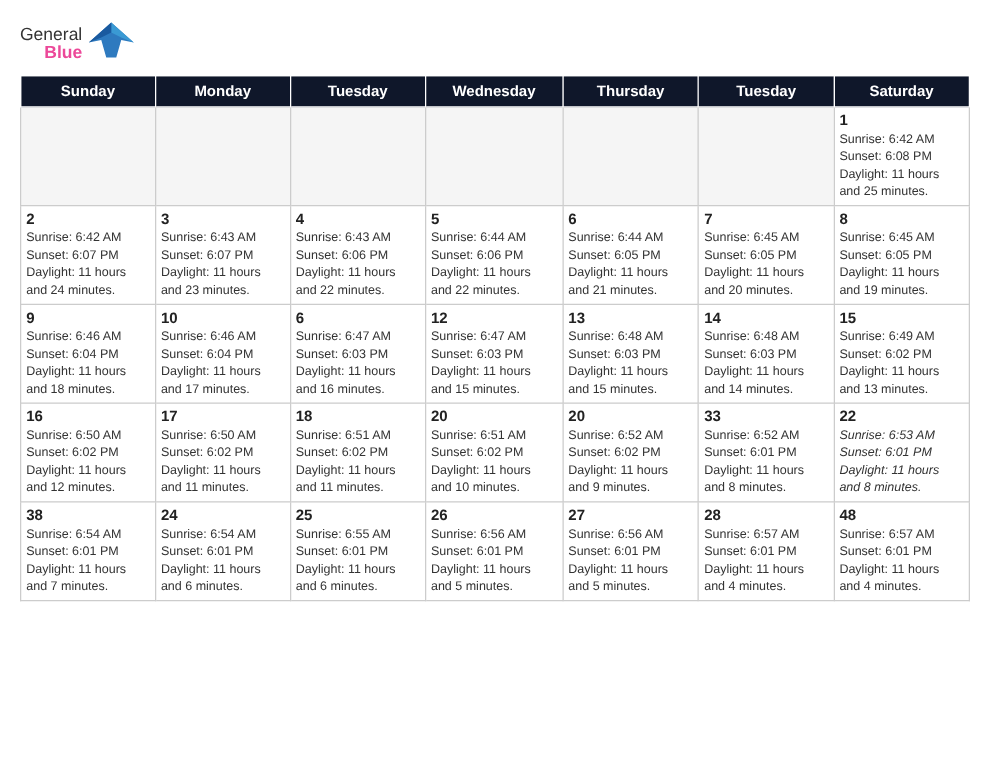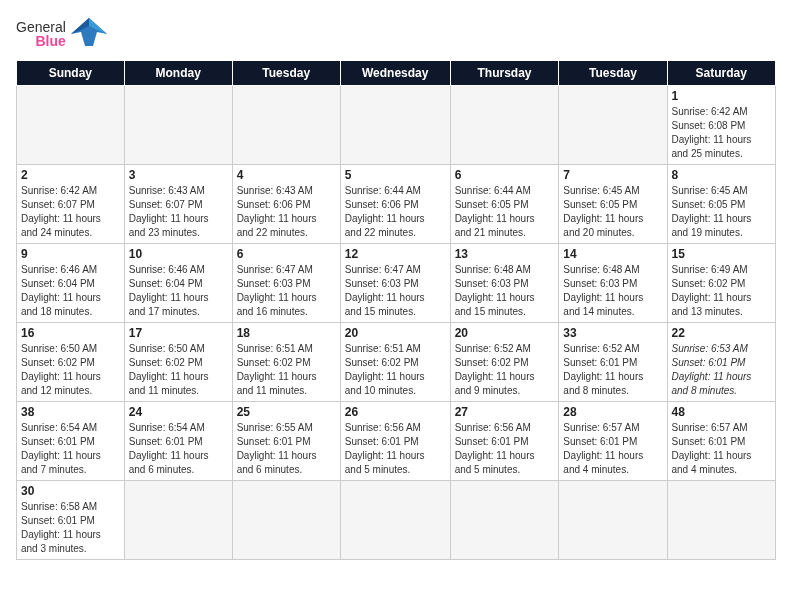--- a/index.html
+++ b/index.html
@@ -326,29 +326,14 @@
 and 4 minutes.</div>
         </td>
         <td>
           <span class="day-num">48</span>
           <div class="day-info" style="white-space: pre-line;">Sunrise: 6:57 AM
 Sunset: 6:01 PM
 Daylight: 11 hours
 and 4 minutes.</div>
         </td>
       </tr>
-      <tr class="last-row">
-        <td>
-          <span class="day-num">30</span>
-          <div class="day-info" style="white-space: pre-line;">Sunrise: 6:58 AM
-Sunset: 6:01 PM
-Daylight: 11 hours
-and 3 minutes.</div>
-        </td>
-        <td class="empty"></td>
-        <td class="empty"></td>
-        <td class="empty"></td>
-        <td class="empty"></td>
-        <td class="empty"></td>
-        <td class="empty"></td>
-      </tr>
     </tbody>
 </table>
 
 </body></html>

